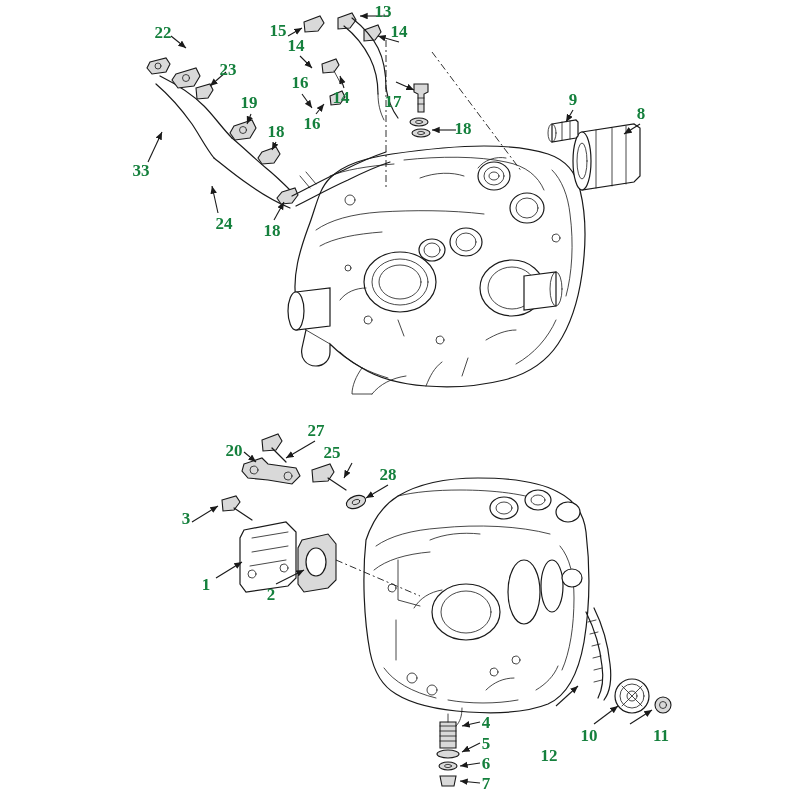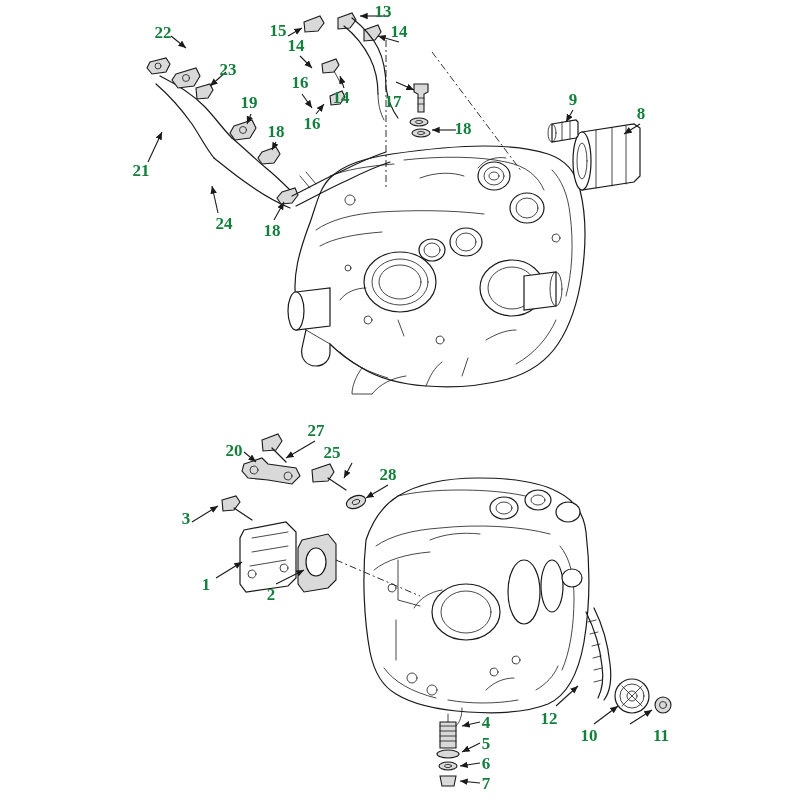--- a/index.html
+++ b/index.html
@@ -294,21 +294,21 @@
       <path class="lead" d="M216,578 L242,562" marker-end="url(#arrowhead)"></path>
       <path class="lead" d="M276,584 L304,570" marker-end="url(#arrowhead)"></path>
       <path class="lead" d="M556,706 L578,686" marker-end="url(#arrowhead)"></path>
       <path class="lead" d="M594,724 L618,706" marker-end="url(#arrowhead)"></path>
       <path class="lead" d="M630,724 L652,710" marker-end="url(#arrowhead)"></path>
     </g>
   </svg>
 
   <div class="callout" style="left:163px; top:32px;">22</div>
   <div class="callout" style="left:228px; top:60px;margin-top:9px;">23</div>
-  <div class="callout" style="left:141px; top:170px;">21</div>
+  <div class="callout" style="left:141px; top:170px;">33</div>
   <div class="callout" style="left:224px; top:223px;">24</div>
   <div class="callout" style="left:249px; top:102px;">19</div>
   <div class="callout" style="left:276px; top:131px;">18</div>
   <div class="callout" style="left:272px; top:230px;">18</div>
   <div class="callout" style="left:300px; top:82px;">16</div>
   <div class="callout" style="left:312px; top:123px;">16</div>
   <div class="callout" style="left:278px; top:30px;">15</div>
   <div class="callout" style="left:296px; top:45px;">14</div>
   <div class="callout" style="left:341px; top:97px;">14</div>
   <div class="callout" style="left:399px; top:31px;">14</div>
@@ -321,17 +321,17 @@
   <div class="callout" style="left:234px; top:450px;">20</div>
   <div class="callout" style="left:332px; top:452px;">25</div>
   <div class="callout" style="left:388px; top:474px;">28</div>
   <div class="callout" style="left:186px; top:518px;">3</div>
   <div class="callout" style="left:206px; top:584px;">1</div>
   <div class="callout" style="left:271px; top:594px;">2</div>
   <div class="callout" style="left:486px; top:722px;">4</div>
   <div class="callout" style="left:486px; top:743px;">5</div>
   <div class="callout" style="left:486px; top:763px;">6</div>
   <div class="callout" style="left:486px; top:783px;">7</div>
-  <div class="callout" style="left:549px; top:718px;text-align:right;">12</div>
+  <div class="callout" style="left:549px; top:755px;text-align:right;">12</div>
   <div class="callout" style="left:589px; top:735px;">10</div>
   <div class="callout" style="left:625px; top:735px;margin-left:36px;">11</div>
 
 </div>
 
 </body></html>

